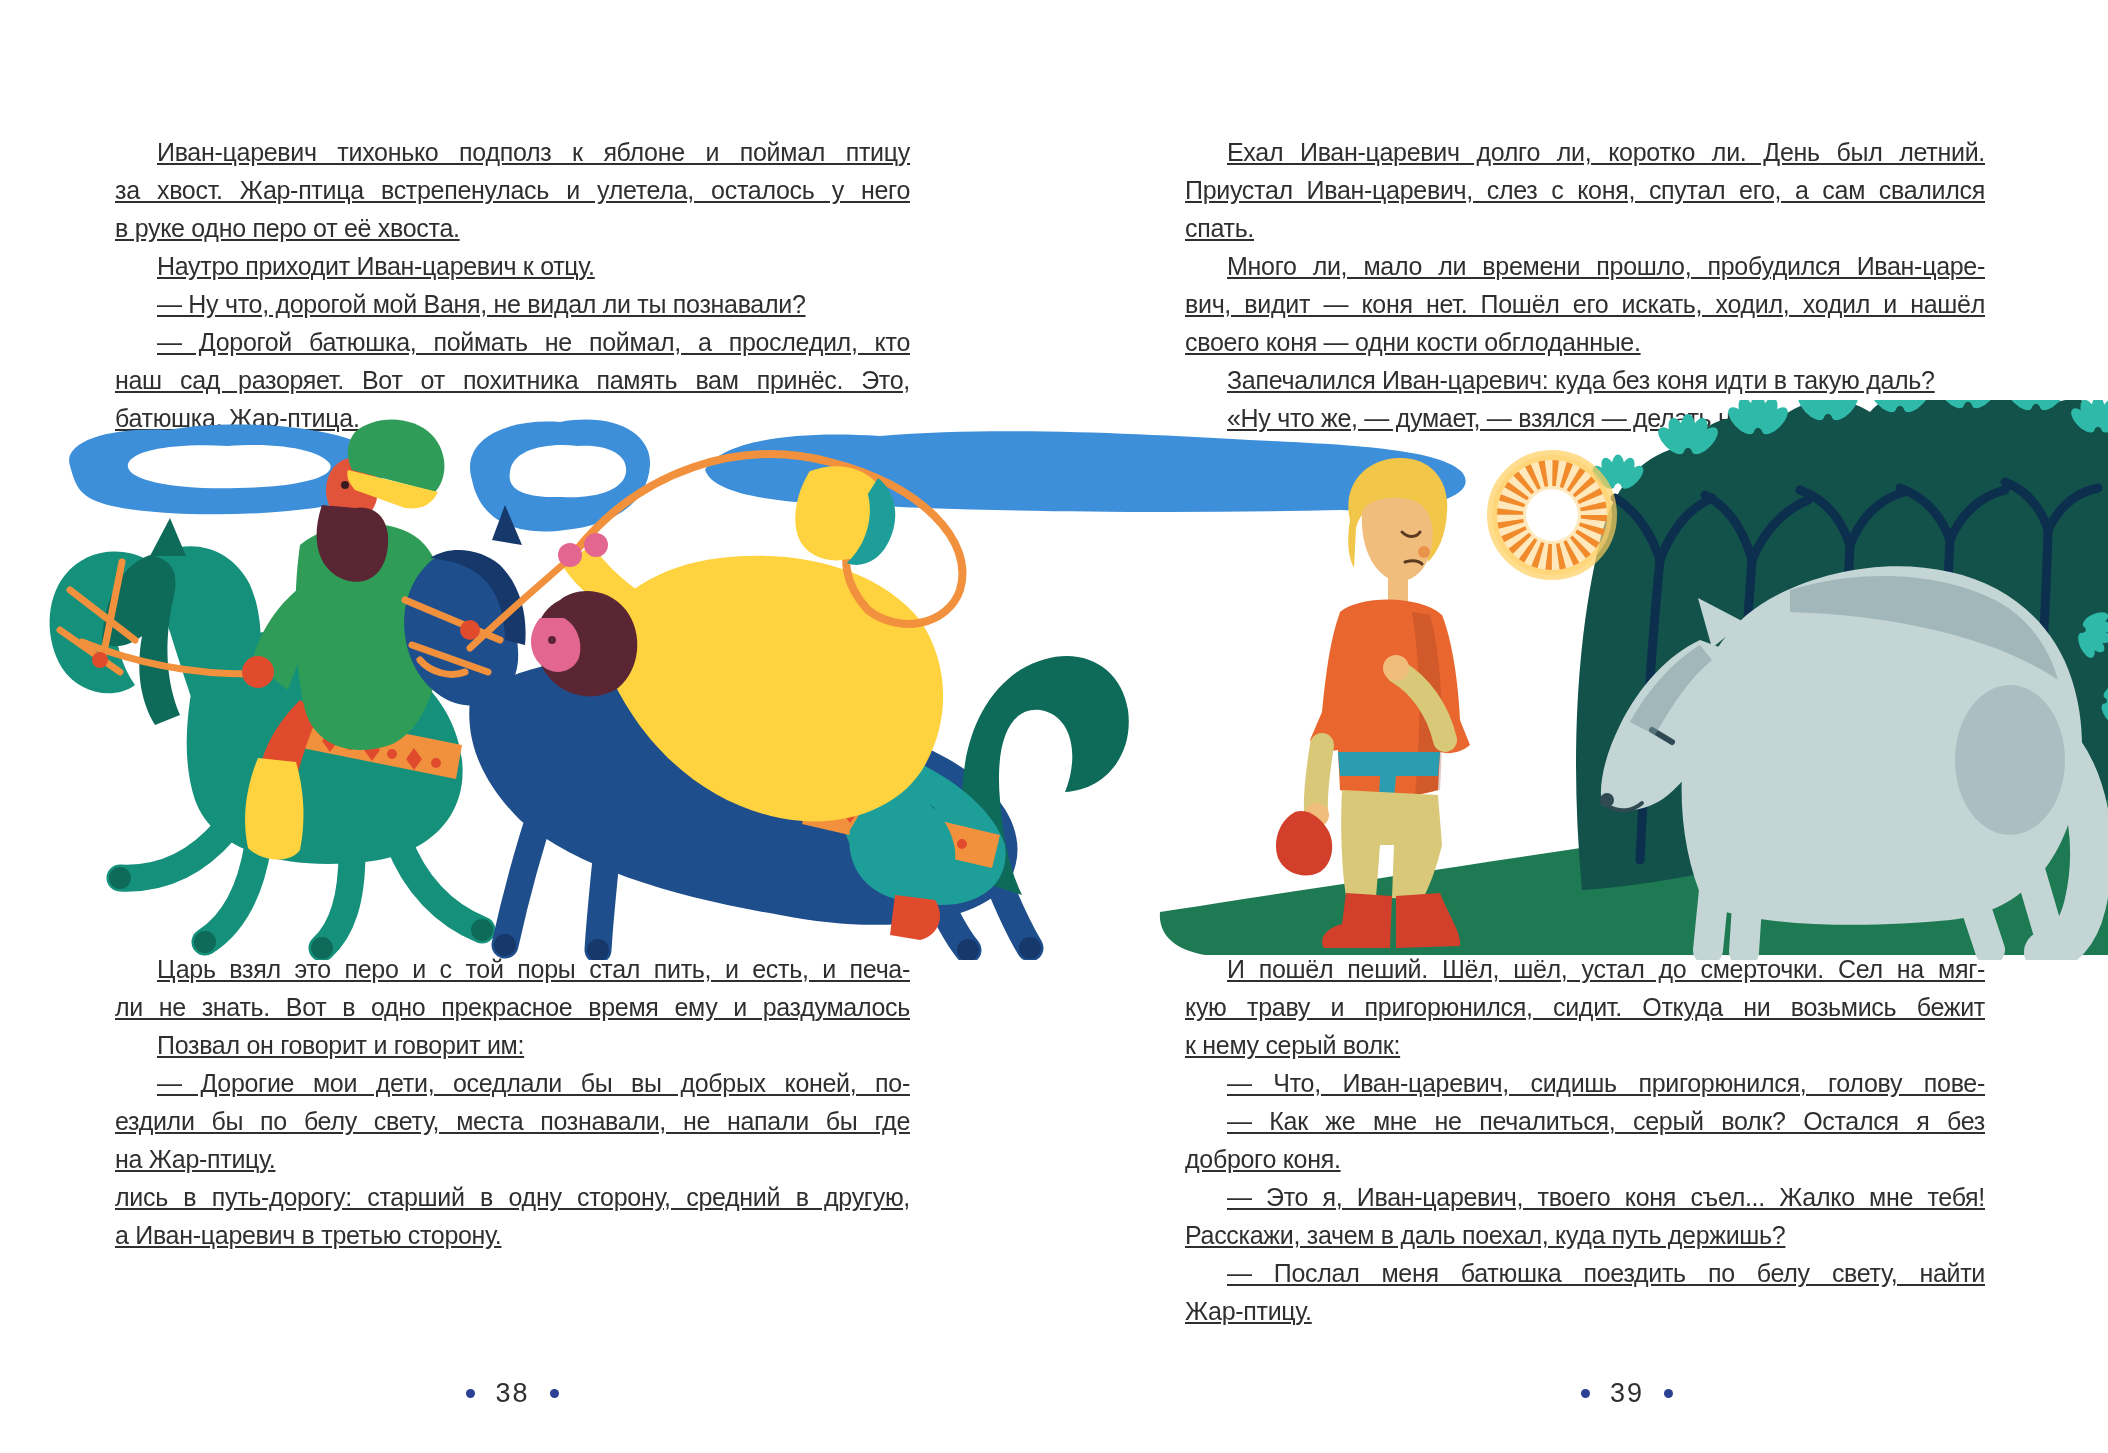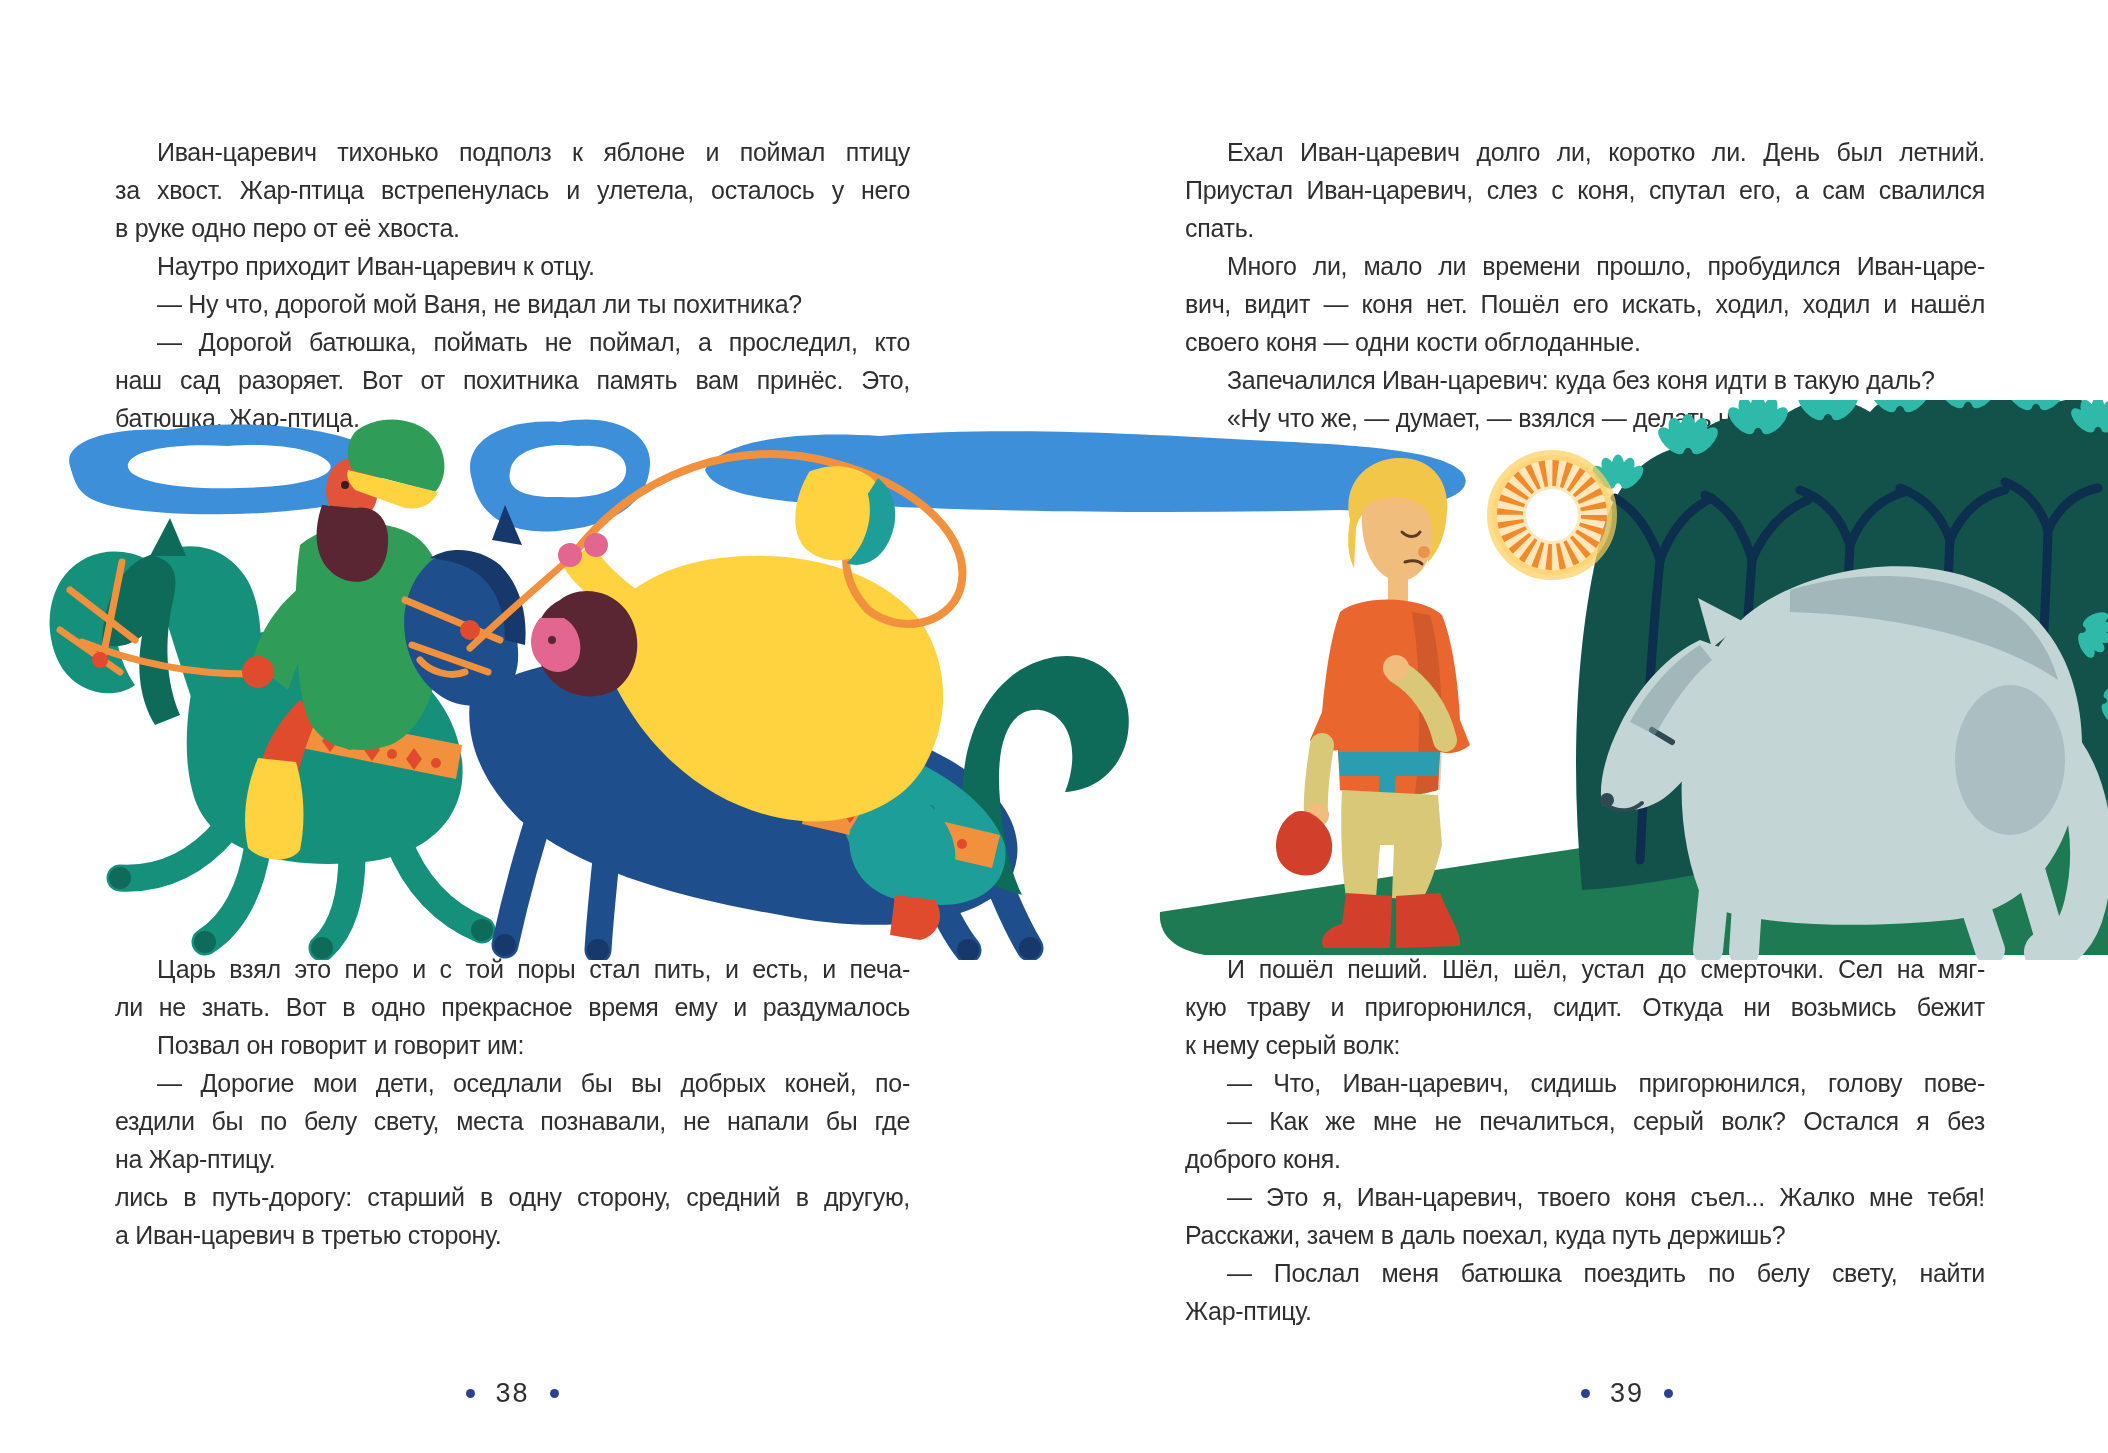--- a/index.html
+++ b/index.html
@@ -11,21 +11,21 @@
     font-family: "Liberation Sans", sans-serif;
     color: var(--ink, #2f2f2f);
     overflow: hidden;
   }
   .tb {
     position: absolute;
     font-size: 25px;
     line-height: 38px;
     letter-spacing: -0.3px;
   }
-  .line { text-align: justify; text-align-last: justify; }
+  .line { text-align: justify; text-align-last: justify; text-decoration: underline; }
   .line.end { text-align-last: left; }
   .line.ind { padding-left: 42px; }
   .pagenum {
     position: absolute;
     display: flex;
     align-items: center;
     justify-content: center;
     gap: 20px;
     font-size: 27px;
     letter-spacing: 2px;
@@ -42,21 +42,21 @@
 <body>
 
 <div class="spread">
 
   <section>
     <div class="tb" style="left:115px; top:133px; width:795px;">
         <div class="line ind">Иван-царевич тихонько подполз к яблоне и поймал птицу</div>
         <div class="line">за хвост. Жар-птица встрепенулась и улетела, осталось у него</div>
         <div class="line end">в руке одно перо от её хвоста.</div>
         <div class="line ind end">Наутро приходит Иван-царевич к отцу.</div>
-        <div class="line ind end">— Ну что, дорогой мой Ваня, не видал ли ты похитника?</div>
+        <div class="line ind end">— Ну что, дорогой мой Ваня, не видал ли ты познавали?</div>
         <div class="line ind">— Дорогой батюшка, поймать не поймал, а проследил, кто</div>
         <div class="line">наш сад разоряет. Вот от похитника память вам принёс. Это,</div>
         <div class="line end">батюшка, Жар-птица.</div>
       </div>
     <div class="tb" style="left:115px; top:950px; width:795px;">
         <div class="line ind">Царь взял это перо и с той поры стал пить, и есть, и печа-</div>
         <div class="line">ли не знать. Вот в одно прекрасное время ему и раздумалось</div>
         <div class="line ind end">Позвал он говорит и говорит им:</div>
         <div class="line ind">— Дорогие мои дети, оседлали бы вы добрых коней, по-</div>
         <div class="line">ездили бы по белу свету, места познавали, не напали бы где</div>

